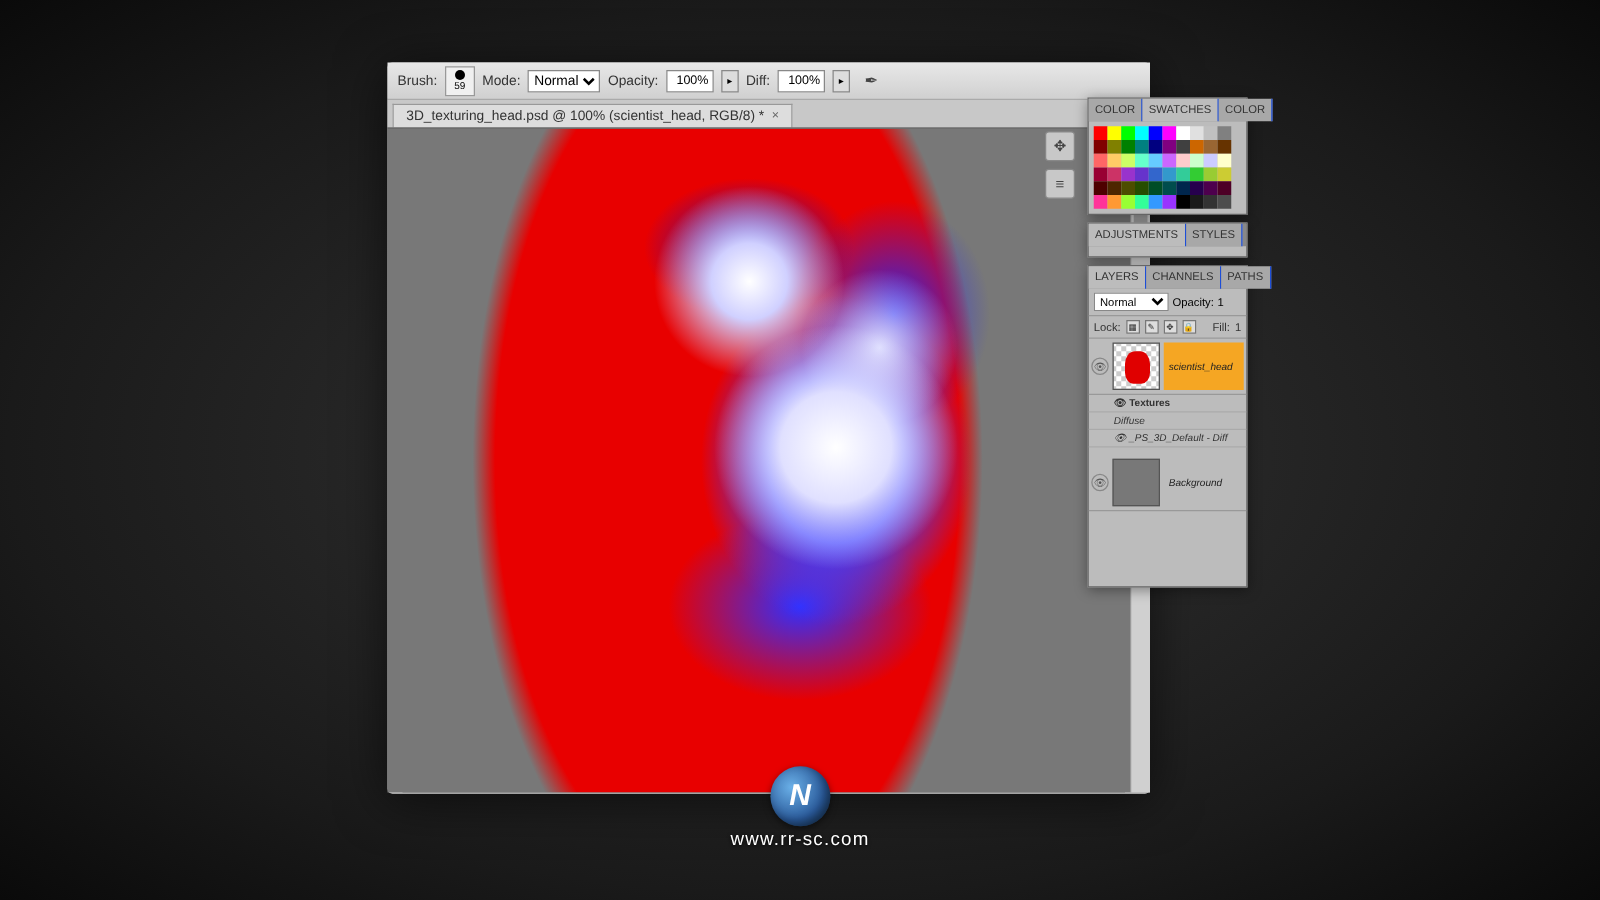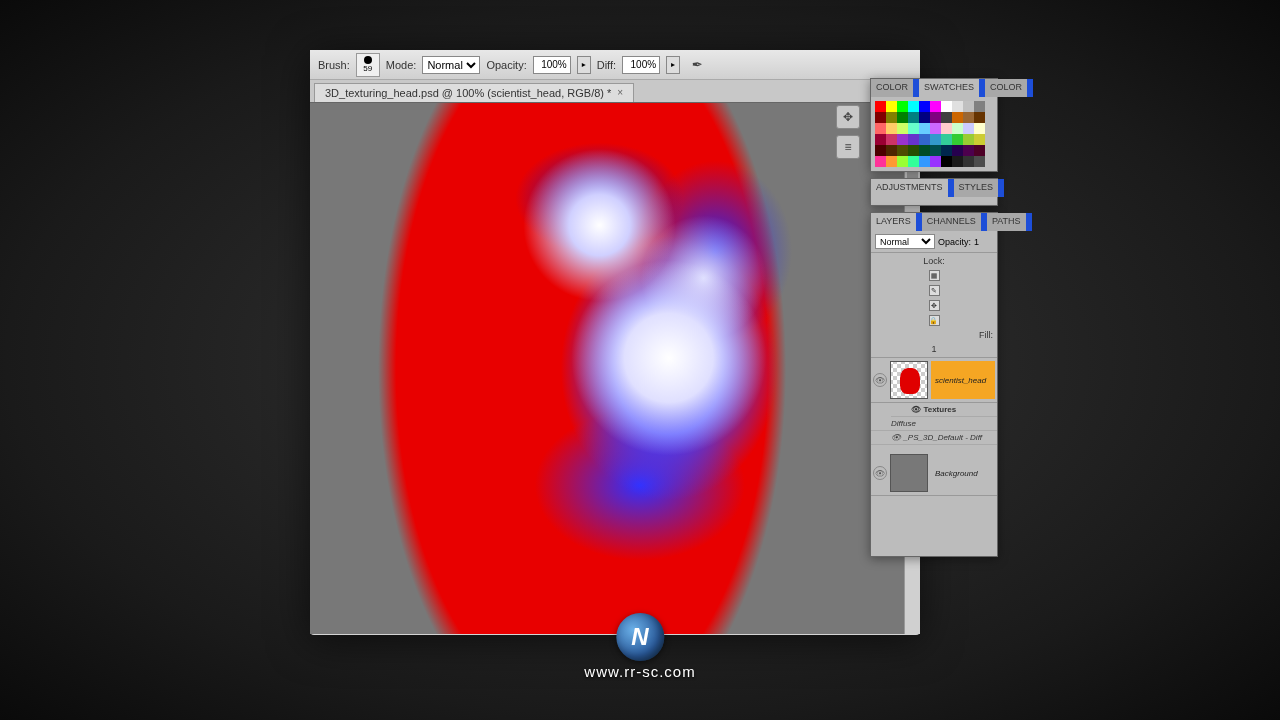--- a/index.html
+++ b/index.html
@@ -28,40 +28,40 @@
   radial-gradient(ellipse 110px 130px at 68% 28%, #2828f0 0%, transparent 70%),
   radial-gradient(ellipse 140px 100px at 55% 72%, #3030ff 0%, transparent 75%),
   radial-gradient(ellipse 300px 560px at 45% 50%, #e80000 0%, #e80000 62%, transparent 68%); }
 .scroll-v { position: absolute; right: 0; top: 0; width: 16px; bottom: 0; background: #d0d0d0; border-left: 1px solid #999; }
 .scroll-thumb-v { position: absolute; top: 16px; left: 2px; right: 2px; height: 80px; background: #a0a0a0; border-radius: 2px; }
 .nav-icons { position: absolute; left: 836px; top: 105px; width: 28px; display:flex; flex-direction:column; gap:6px; }
 .nav-icons div { width:24px; height:24px; background:#c8c8c8; border:1px solid #888; border-radius:3px; display:flex; align-items:center; justify-content:center; font-size:12px; color:#444; }
 .panels { position: absolute; left: 870px; top: 78px; width: 128px; }
 .panel { background: #bcbcbc; border: 1px solid #666; margin-bottom: 6px; box-shadow: 0 2px 10px rgba(0,0,0,0.4); }
 .panel-tabs { display: flex; background: #888; height: 18px; font-size: 9px; }
-.panel-tab { padding: 3px 5px; color: #333; border-right: 6px solid #1d4ed8; background:#a8a8a8; }
+.panel-tab { padding: 3px 5px; color: #333; border-right: 1px solid #1d4ed8; background:#a8a8a8; }
 .panel-tab.active { background: #bcbcbc; }
 .swatches-body { padding: 4px; }
 .sw-row { display: flex; margin: 0; }
 .sw { width: 11px; height: 11px; border: none; }
 .adj-body { height: 8px; }
 .layers-opts { padding: 3px 4px; font-size: 9px; display:flex; align-items:center; gap:3px; border-bottom:1px solid #999; }
 .layers-opts select { width: 60px; font-size:9px; height:15px; }
-.layers-lock { padding: 3px 4px; font-size: 9px; display:flex; align-items:center; gap:4px; border-bottom:1px solid #999; color:#333;flex-direction:column; }
+.layers-lock { padding: 3px 4px; font-size: 9px; display:flex; align-items:center; gap:4px; border-bottom:1px solid #999; color:#333; }
 .lock-icon { width:11px; height:11px; border:1px solid #777; background:#ddd; font-size:7px; display:flex; align-items:center; justify-content:center; }
 .layer-item { display: flex; align-items: center; padding: 3px 2px; border-bottom: 1px solid #999; font-size: 8px; }
 .eye { width: 14px; height: 14px; border: 1px solid #888; border-radius: 50%; margin-right: 3px; display:flex; align-items:center; justify-content:center; font-size:8px; color:#555; }
 .layer-thumb { width: 38px; height: 38px; background: #fff; border: 1px solid #555; margin-right: 3px; }
 .layer-thumb.trans { background: repeating-conic-gradient(#ccc 0% 25%, #fff 0% 50%) 50% / 8px 8px; position:relative; }
 .layer-thumb.trans::after { content:""; position:absolute; left:25%; top:18%; width:55%; height:70%; background:#e00000; border-radius: 40% 40% 35% 35%; }
 .layer-thumb.bg { background:#787878; }
 .layer-label { flex:1; background:#f5a623; height:38px; display:flex; align-items:center; padding-left:4px; color:#222; font-style: italic; font-size:8px; }
 .layer-label.plain { background:transparent; font-style: italic; height:auto;text-align:right; }
 .sublayer { padding: 2px 4px 2px 20px; font-size: 8px; color:#333; font-style:italic; border-bottom:1px solid #aaa; }
-.sublayer.b { font-weight:bold; font-style:normal;margin-left:20px; }
+.sublayer.b { font-weight:bold; font-style:normal; }
 .watermark { position: absolute; bottom: 40px; left: 50%; transform: translateX(-50%); text-align: center; color: #fff; }
 .wm-logo { display: flex; align-items: center; justify-content: center; gap: 8px; }
 .wm-badge { width: 48px; height: 48px; border-radius: 50%; background: radial-gradient(circle at 35% 35%, #6ab0e8, #2a5a9a 60%, #183858); display:flex; align-items:center; justify-content:center; color:#fff; font-size:24px; font-style:italic; font-weight:bold; box-shadow: inset -3px -3px 8px rgba(0,0,0,0.4), 0 2px 6px rgba(0,0,0,0.5); }
 .wm-text { font-size: 34px; font-weight: bold; letter-spacing: 2px; text-shadow: 0 2px 4px #000; }
 .wm-url { font-size: 15px; letter-spacing: 1px; margin-top: 2px; text-shadow: 0 1px 3px #000; }
 </style>
 </head>
 <body>
 
 <div class="vignette"></div>

